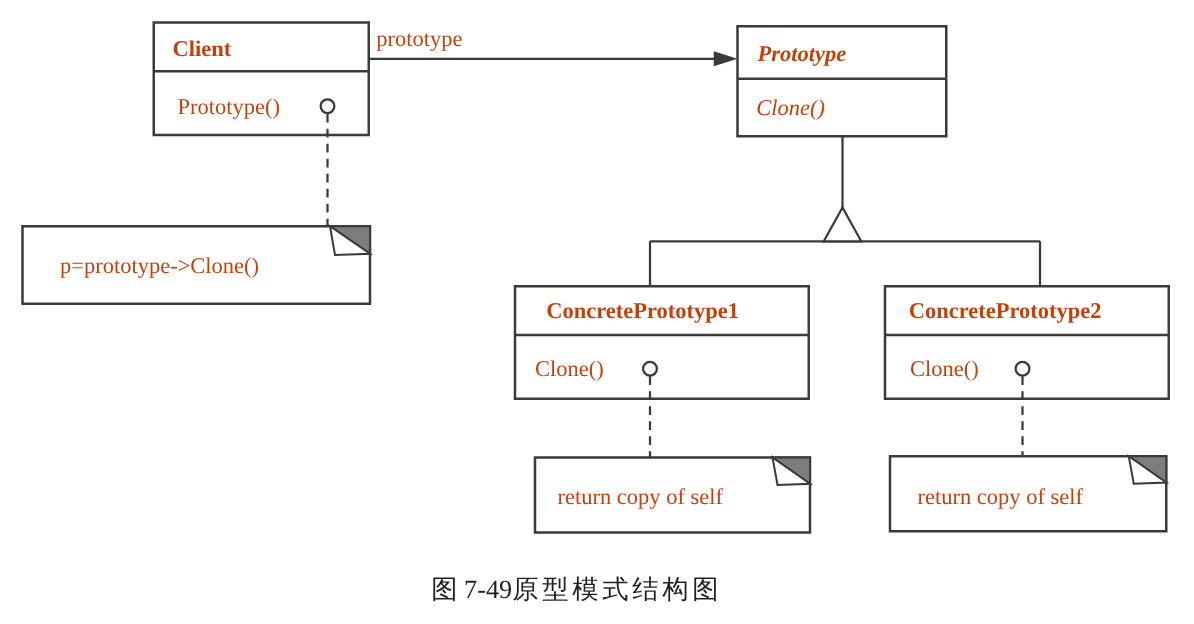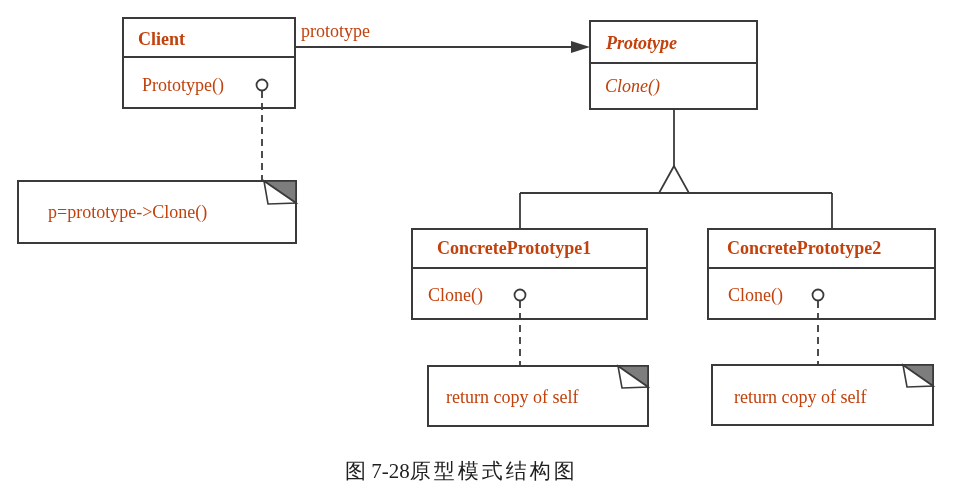--- a/index.html
+++ b/index.html
@@ -111,17 +111,17 @@
   <div class="txt" style="left:428px; top:285px;">Clone()</div>
 
   <div class="txt class-title" style="left:727px; top:238px;">ConcretePrototype2</div>
   <div class="txt" style="left:728px; top:285px;">Clone()</div>
 
   <div class="txt" style="left:48px; top:202px;">p=prototype-&gt;Clone()</div>
   <div class="txt" style="left:446px; top:387px;">return copy of self</div>
   <div class="txt" style="left:734px; top:387px;">return copy of self</div>
 
   <div class="caption">
-    <span class="cap-label">图 7-28</span><span class="cap-title">原型模式结构图</span>
+    <span class="cap-label">图 7-49</span><span class="cap-title">原型模式结构图</span>
   </div>
 
 
 </div>
 
 </body></html>

